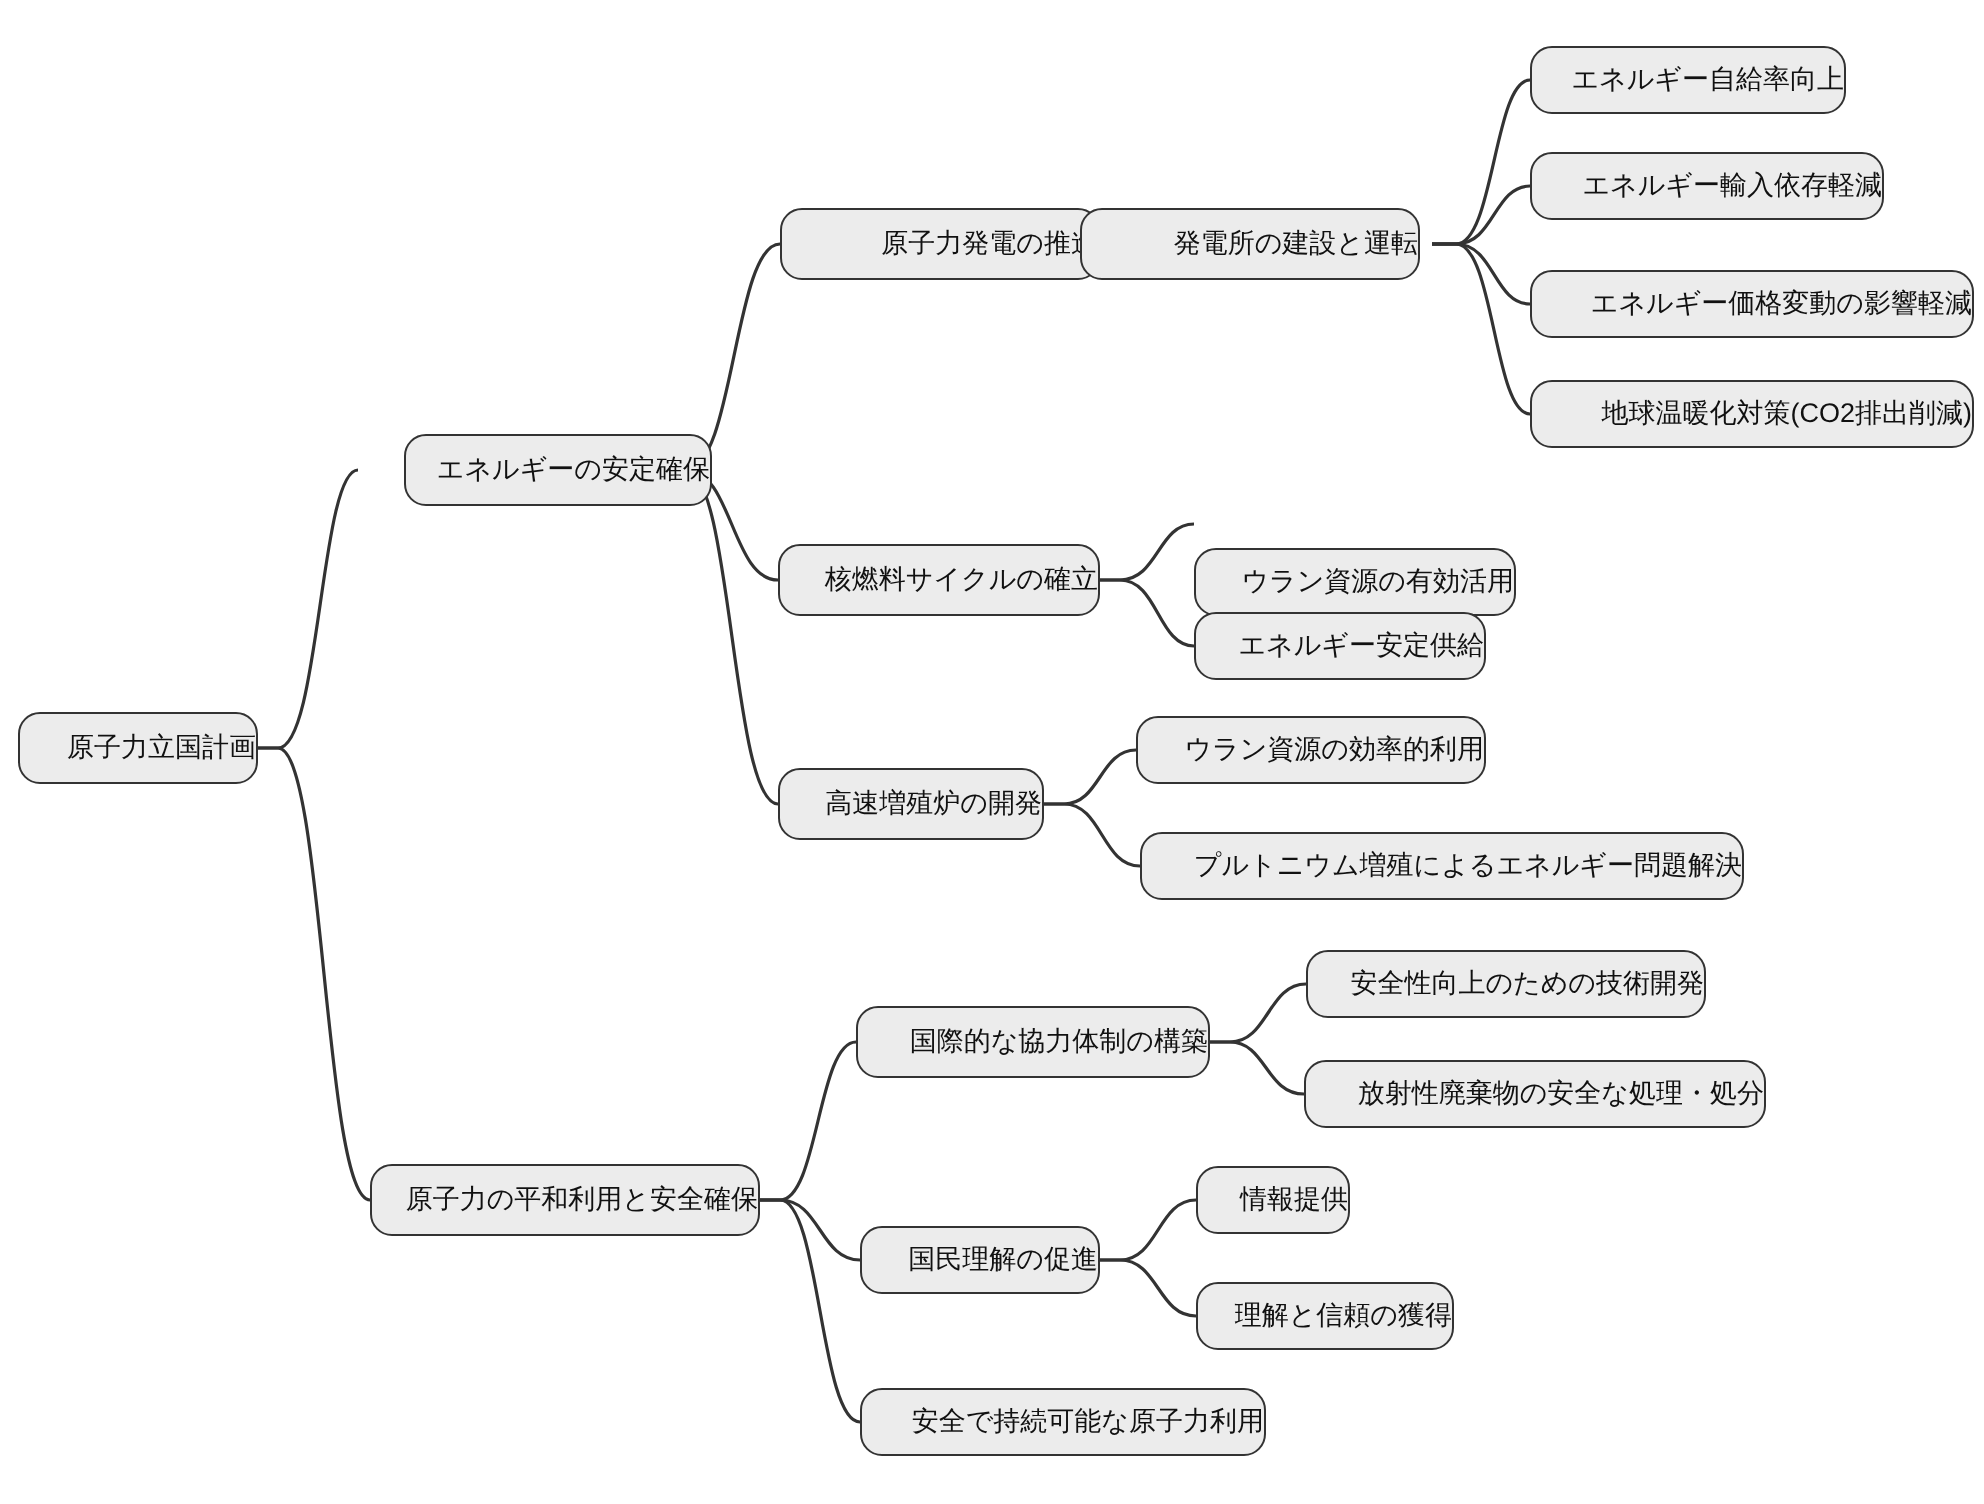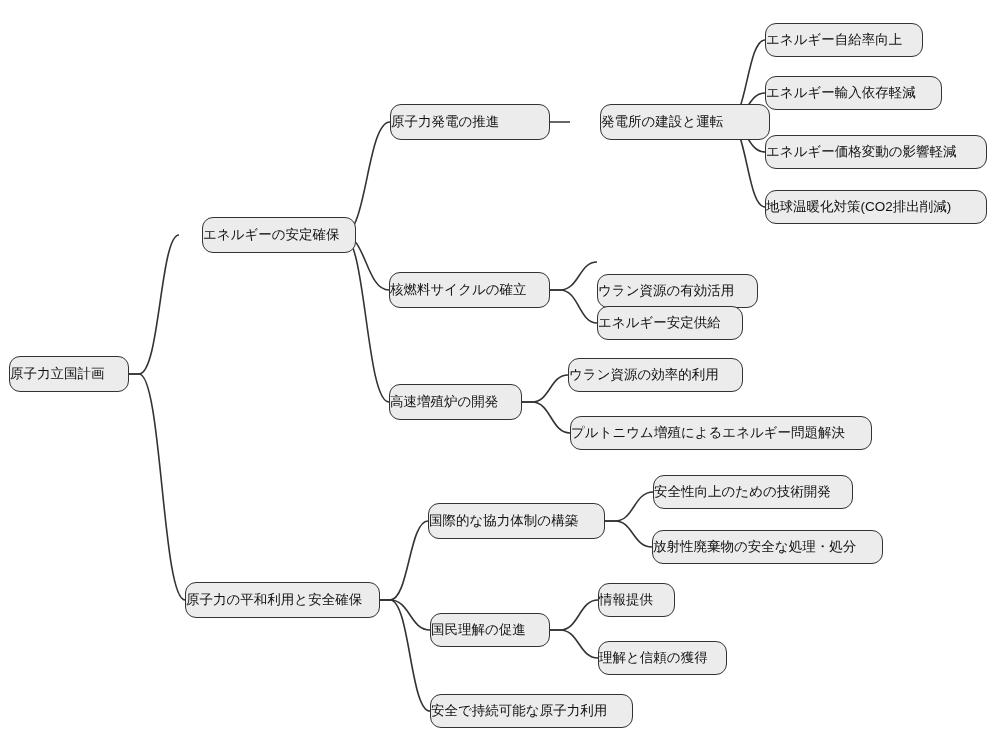--- a/index.html
+++ b/index.html
@@ -25,21 +25,21 @@
   svg.edges path {
     fill: none;
     stroke: #333333;
     stroke-width: 1.6;
   }
   .node {
     position: absolute;
     box-sizing: border-box;
     display: flex;
     align-items: center;
-    justify-content: flex-start;
+    justify-content: flex-end;
     background: #ececec;
     border: 1.8px solid #333333;
     border-radius: 11px;
     font-size: 13.5px;
     line-height: 1;
     color: #111111;
     white-space: nowrap;
     text-align: center;
   }
 </style>
@@ -81,21 +81,21 @@
   </div>
 
   <div class="node" style="left:185px; top:582px; width:195px; height:36px;">
     <span>原子力の平和利用と安全確保</span>
   </div>
 
   <div class="node" style="left:390px; top:104px; width:160px; height:36px;">
     <span>原子力発電の推進</span>
   </div>
 
-  <div class="node" style="left:600px; top:104px; width:170px; height:36px;">
+  <div class="node" style="left:540px; top:104px; width:170px; height:36px;">
     <span>発電所の建設と運転</span>
   </div>
 
   <div class="node" style="left:765px; top:23px; width:158px; height:34px;">
     <span>エネルギー自給率向上</span>
   </div>
 
   <div class="node" style="left:765px; top:76px; width:177px; height:34px;">
     <span>エネルギー輸入依存軽減</span>
   </div>

